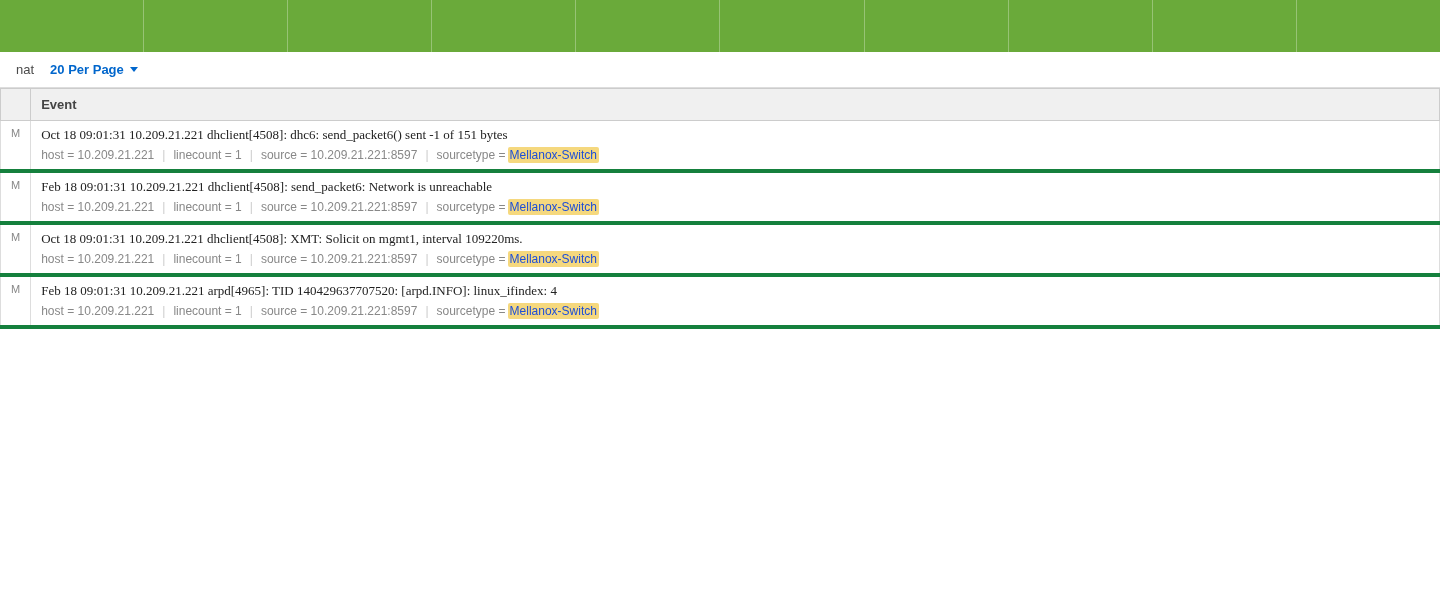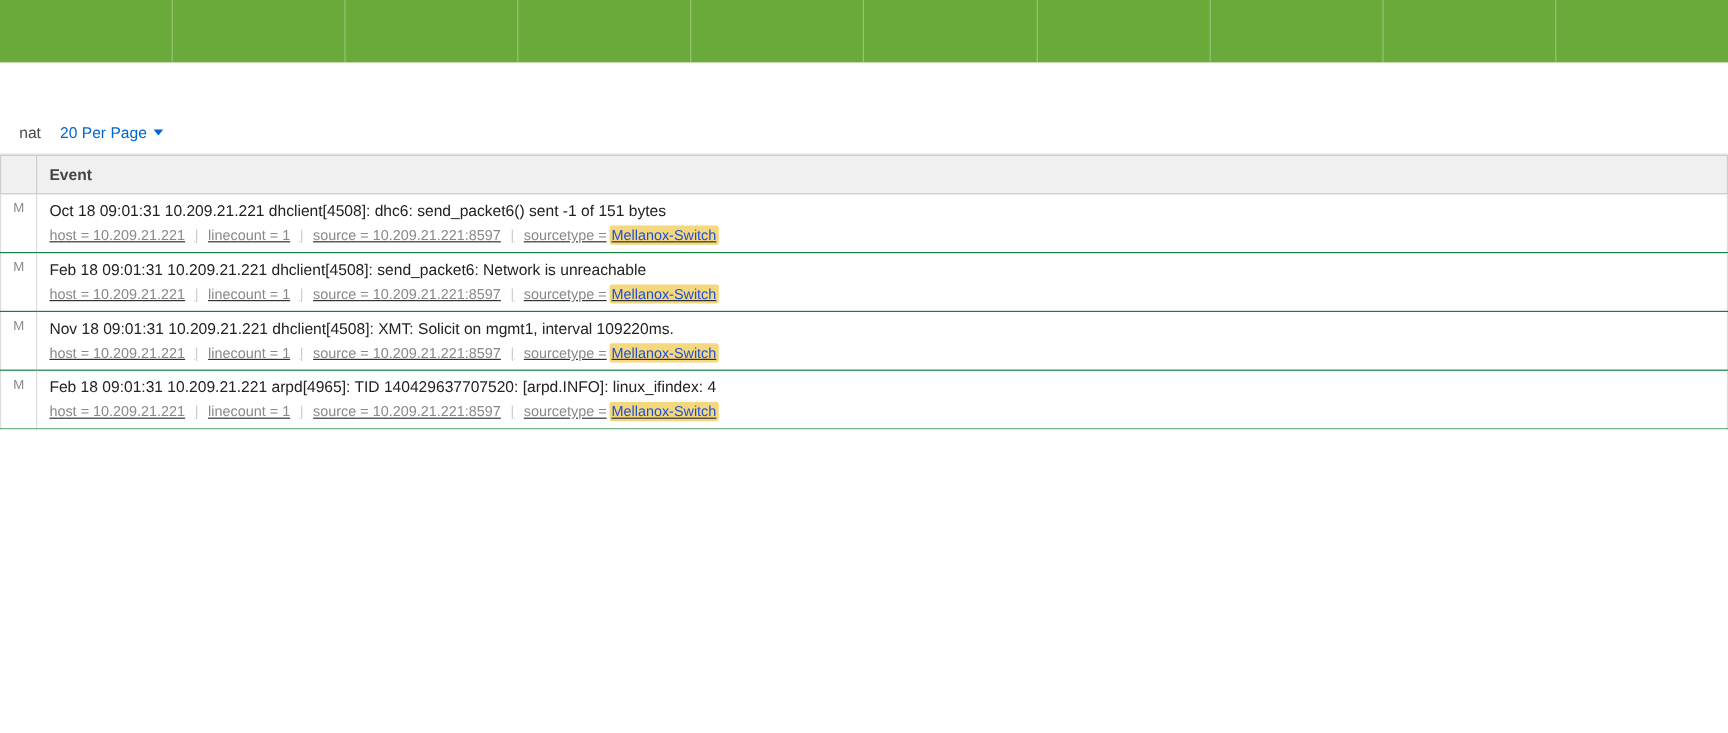--- a/index.html
+++ b/index.html
@@ -33,37 +33,37 @@
       border-right: none;
     }
 
     .controls-bar {
       display: flex;
       align-items: center;
       padding: 10px 16px;
       gap: 16px;
       border-bottom: 1px solid #ddd;
       background: #fff;
-      margin-top: 41px;
     }
 
     .format-label {
       color: #4a4a4a;
       font-family: Arial, sans-serif;
       font-size: 13px;
     }
 
     .per-page-dropdown {
       color: #0066cc;
       font-family: Arial, sans-serif;
       font-size: 13px;
       cursor: pointer;
       display: flex;
       align-items: center;
       gap: 4px;
+      font-weight: bold;
     }
 
     .chevron-down {
       display: inline-block;
       width: 0;
       height: 0;
       border-left: 4px solid transparent;
       border-right: 4px solid transparent;
       border-top: 5px solid #0066cc;
       margin-left: 2px;
@@ -96,27 +96,26 @@
       border-left: 1px solid #ddd;
       border-right: 1px solid #ddd;
       border-top: 1px solid #eee;
       vertical-align: top;
     }
 
     .event-row-meta td {
       padding: 2px 10px 6px 10px;
       border-left: 1px solid #ddd;
       border-right: 1px solid #ddd;
-      border-bottom: 1px solid #15803d;
+      border-bottom: 4px solid #15803d;
       vertical-align: top;
-      text-decoration: underline;
     }
 
     .event-text {
-      font-family: Liberation Sans, sans-serif;
+      font-family: Liberation Serif, serif;
       font-size: 13px;
       color: #222;
       white-space: pre;
     }
 
     .meta-text {
       font-family: Arial, sans-serif;
       font-size: 12px;
       color: #888;
       display: flex;
@@ -233,21 +232,21 @@
               <span class="meta-separator">|</span>
               <span class="meta-item">
                 <span>sourcetype = </span>
                 <span class="highlight">Mellanox-Switch</span>
               </span>
             </div>
           </td>
         </tr>
         <tr class="event-row-main">
           <td class="row-icon">M</td>
-          <td><span class="event-text">Nov 18 09:01:31 10.209.21.221 dhclient[4508]: XMT: Solicit on mgmt1, interval 109220ms.</span></td>
+          <td><span class="event-text">Oct 18 09:01:31 10.209.21.221 dhclient[4508]: XMT: Solicit on mgmt1, interval 109220ms.</span></td>
         </tr>
         <tr class="event-row-meta">
           <td></td>
           <td>
             <div class="meta-text">
               <span class="meta-item">host = 10.209.21.221</span>
               <span class="meta-separator">|</span>
               <span class="meta-item">linecount = 1</span>
               <span class="meta-separator">|</span>
               <span class="meta-item">source = 10.209.21.221:8597</span>

